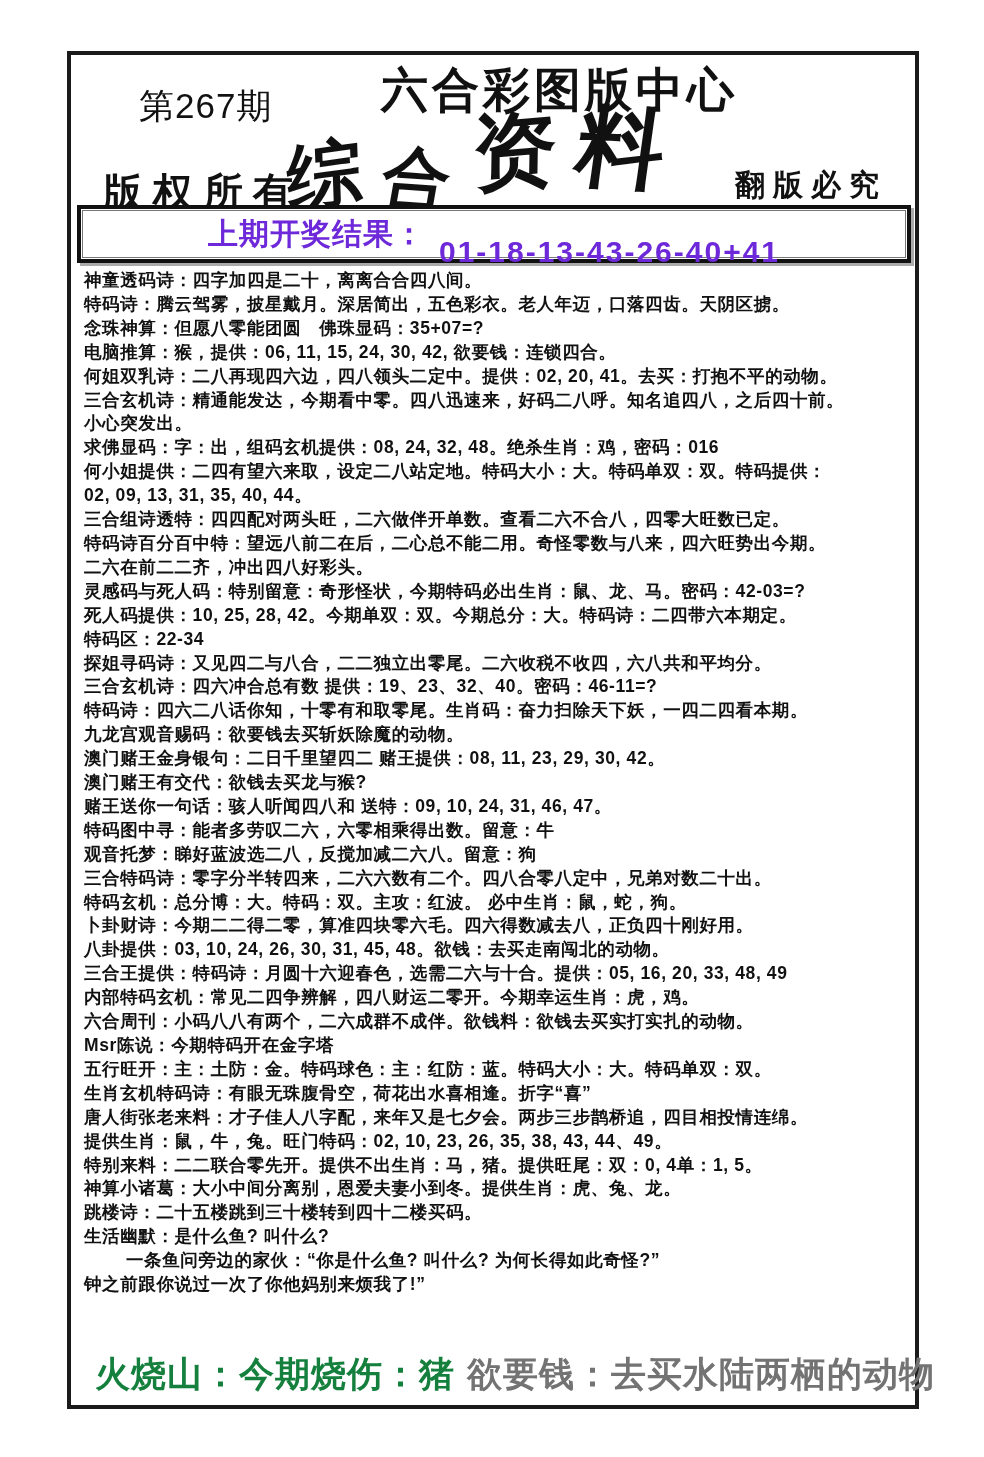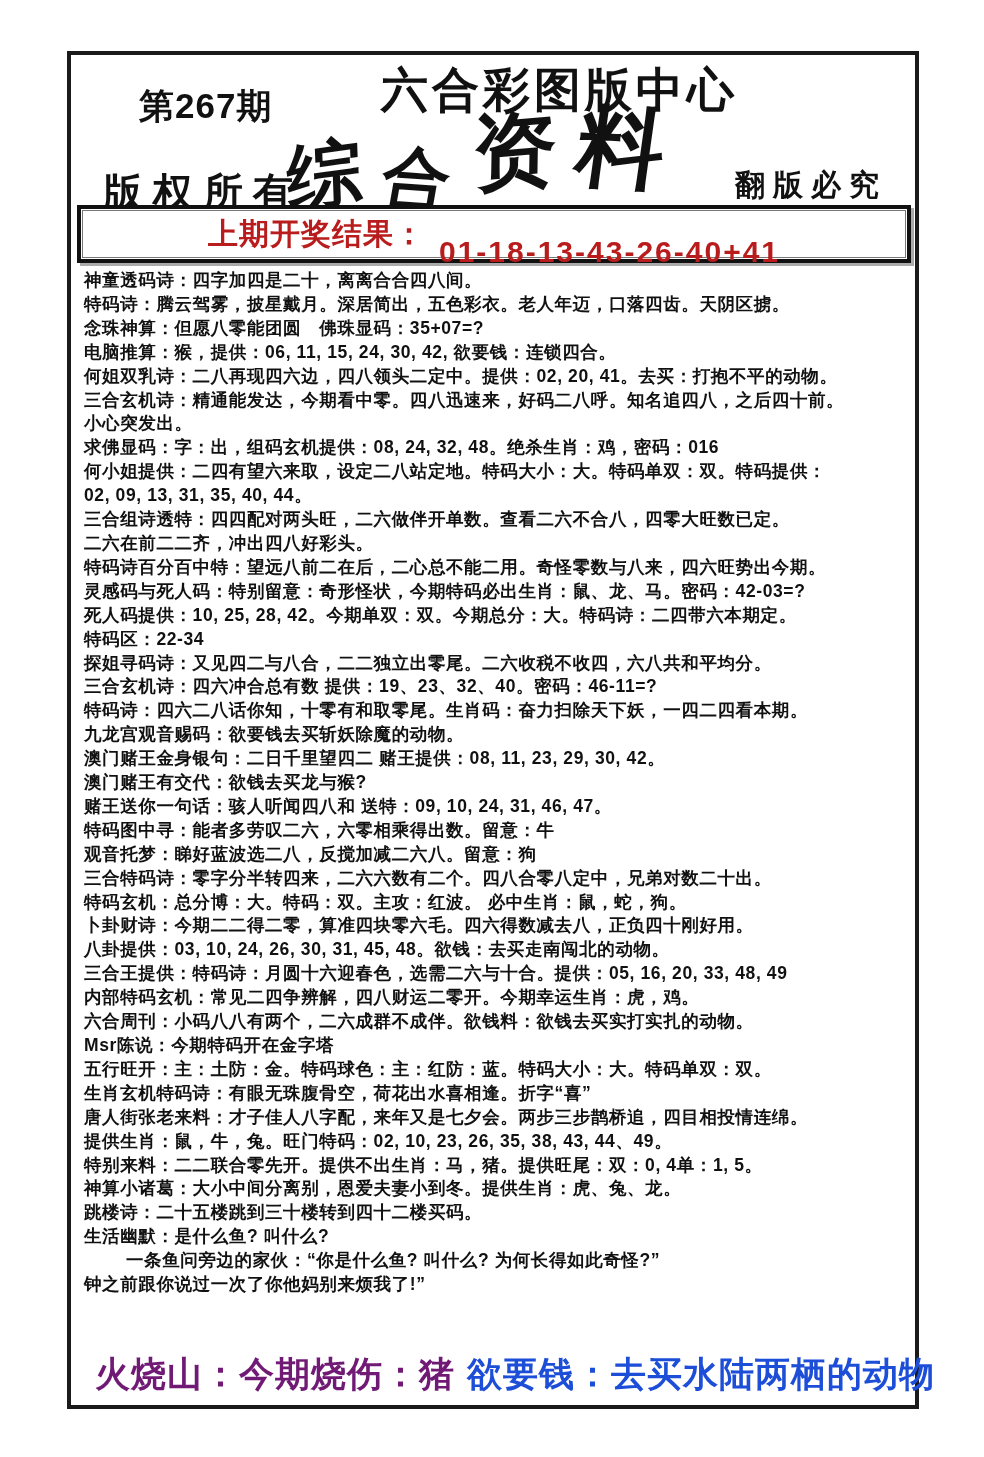--- a/index.html
+++ b/index.html
@@ -7,21 +7,21 @@
     width:984px; height:1457px; background:#ffffff; position:relative;
     font-family:"Liberation Sans", sans-serif; color:#111;
     overflow:hidden;
   }
   .frame {
     position:absolute; left:67px; top:51px; width:844px; height:1350px;
     border:4px solid #1a1a1a; background:#fff;
   }
   
   .issue {
-    position:absolute; left:68px; top:28px; font-size:35px; font-weight:bold;
+    position:absolute; left:68px; top:28px; font-size:35px; font-weight:normal;
     letter-spacing:1px;
   }
   .main-title {
     position:absolute; left:310px; top:4px; font-size:47px; font-weight:bold;
     letter-spacing:4px; white-space:nowrap;
   }
   .brush-title {
     position:absolute; left:220px; top:48px; display:flex; gap:20px;
     font-family:"DejaVu Serif", serif; font-weight:900; transform:skewX(-6deg);
     white-space:nowrap;
@@ -79,40 +79,40 @@
       <span class="brush-char">综</span>
       <span class="brush-char">合</span>
       <span class="brush-char">资</span>
       <span class="brush-char">料</span>
     </div>
 
   <div class="copy-left">版权所有</div>
   <div class="copy-right">翻版必究</div>
 
   <div class="result-box">
-    <div class="result-inner" style="color: #b91c1c;">
+    <div class="result-inner" style="color: #6d28d9;">
       <span>上期开奖结果：</span>
         <span class="num">01-18-13-43-26-40+41</span>
     </div>
   </div>
 
   <div class="body-text">
       <div class="body-line">神童透码诗：四字加四是二十，离离合合四八间。</div>
       <div class="body-line">特码诗：腾云驾雾，披星戴月。深居简出，五色彩衣。老人年迈，口落四齿。天阴区掳。</div>
       <div class="body-line">念珠神算：但愿八零能团圆　佛珠显码：35+07=?</div>
       <div class="body-line">电脑推算：猴，提供：06, 11, 15, 24, 30, 42, 欲要钱：连锁四合。</div>
       <div class="body-line">何姐双乳诗：二八再现四六边，四八领头二定中。提供：02, 20, 41。去买：打抱不平的动物。</div>
       <div class="body-line">三合玄机诗：精通能发达，今期看中零。四八迅速来，好码二八呼。知名追四八，之后四十前。</div>
       <div class="body-line">小心突发出。</div>
       <div class="body-line">求佛显码：字：出，组码玄机提供：08, 24, 32, 48。绝杀生肖：鸡，密码：016</div>
       <div class="body-line">何小姐提供：二四有望六来取，设定二八站定地。特码大小：大。特码单双：双。特码提供：</div>
       <div class="body-line">02, 09, 13, 31, 35, 40, 44。</div>
       <div class="body-line">三合组诗透特：四四配对两头旺，二六做伴开单数。查看二六不合八，四零大旺数已定。</div>
+      <div class="body-line">特码诗百分百中特：望远八前二在后，二心总不能二用。奇怪零数与八来，四六旺势出今期。</div>
       <div class="body-line">二六在前二二齐，冲出四八好彩头。</div>
-      <div class="body-line">特码诗百分百中特：望远八前二在后，二心总不能二用。奇怪零数与八来，四六旺势出今期。</div>
       <div class="body-line">灵感码与死人码：特别留意：奇形怪状，今期特码必出生肖：鼠、龙、马。密码：42-03=?</div>
       <div class="body-line">死人码提供：10, 25, 28, 42。今期单双：双。今期总分：大。特码诗：二四带六本期定。</div>
       <div class="body-line">特码区：22-34</div>
       <div class="body-line">探姐寻码诗：又见四二与八合，二二独立出零尾。二六收税不收四，六八共和平均分。</div>
       <div class="body-line">三合玄机诗：四六冲合总有数 提供：19、23、32、40。密码：46-11=?</div>
       <div class="body-line">特码诗：四六二八话你知，十零有和取零尾。生肖码：奋力扫除天下妖，一四二四看本期。</div>
       <div class="body-line">九龙宫观音赐码：欲要钱去买斩妖除魔的动物。</div>
       <div class="body-line">澳门赌王金身银句：二日千里望四二 赌王提供：08, 11, 23, 29, 30, 42。</div>
       <div class="body-line">澳门赌王有交代：欲钱去买龙与猴?</div>
       <div class="body-line">赌王送你一句话：骇人听闻四八和 送特：09, 10, 24, 31, 46, 47。</div>
@@ -132,16 +132,16 @@
       <div class="body-line">提供生肖：鼠，牛，兔。旺门特码：02, 10, 23, 26, 35, 38, 43, 44、49。</div>
       <div class="body-line">特别来料：二二联合零先开。提供不出生肖：马，猪。提供旺尾：双：0, 4单：1, 5。</div>
       <div class="body-line">神算小诸葛：大小中间分离别，恩爱夫妻小到冬。提供生肖：虎、兔、龙。</div>
       <div class="body-line">跳楼诗：二十五楼跳到三十楼转到四十二楼买码。</div>
       <div class="body-line">生活幽默：是什么鱼? 叫什么?</div>
       <div class="body-line indent">一条鱼问旁边的家伙：“你是什么鱼? 叫什么? 为何长得如此奇怪?”</div>
       <div class="body-line">钟之前跟你说过一次了你他妈别来烦我了!”</div>
     </div>
 
   <div class="footer-banner">
-    <span class="red" style="color: #701a75;">火烧山：今期烧伤：猪</span><span class="green" style="color: #1d4ed8;">欲要钱：去买水陆两栖的动物</span>
+    <span class="red" style="color: #15803d;">火烧山：今期烧伤：猪</span><span class="green" style="color: #737373;">欲要钱：去买水陆两栖的动物</span>
   </div>
 
 </div>
 
 </body></html>

